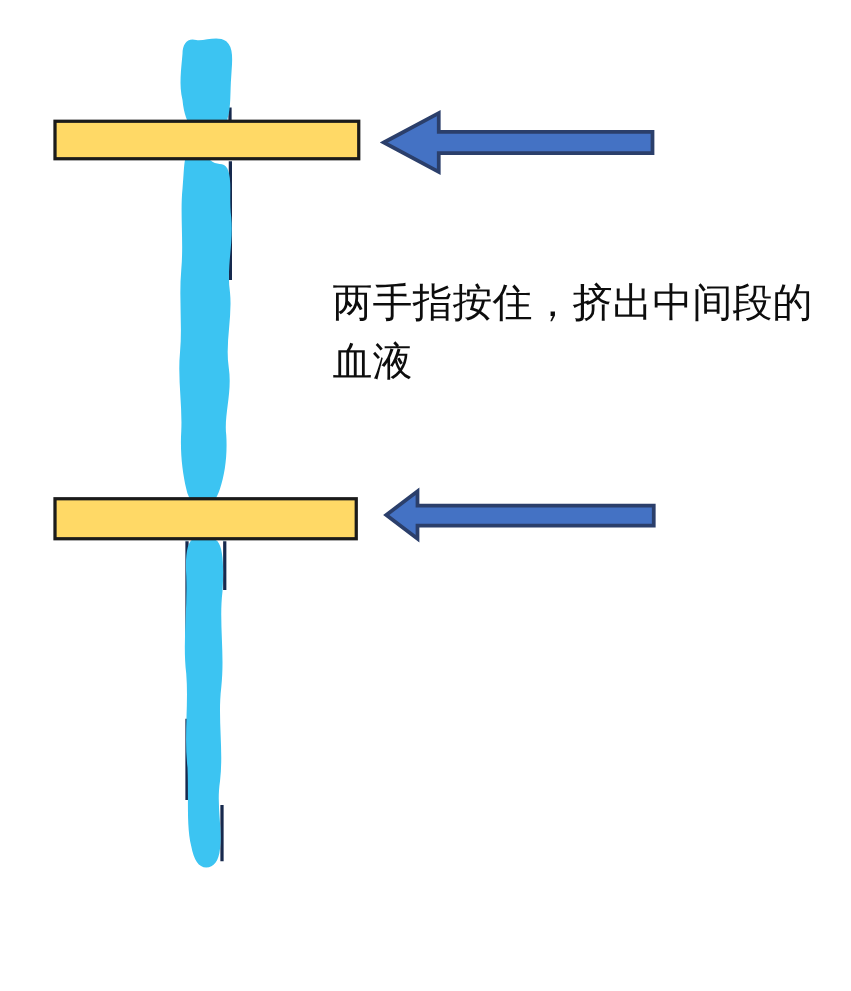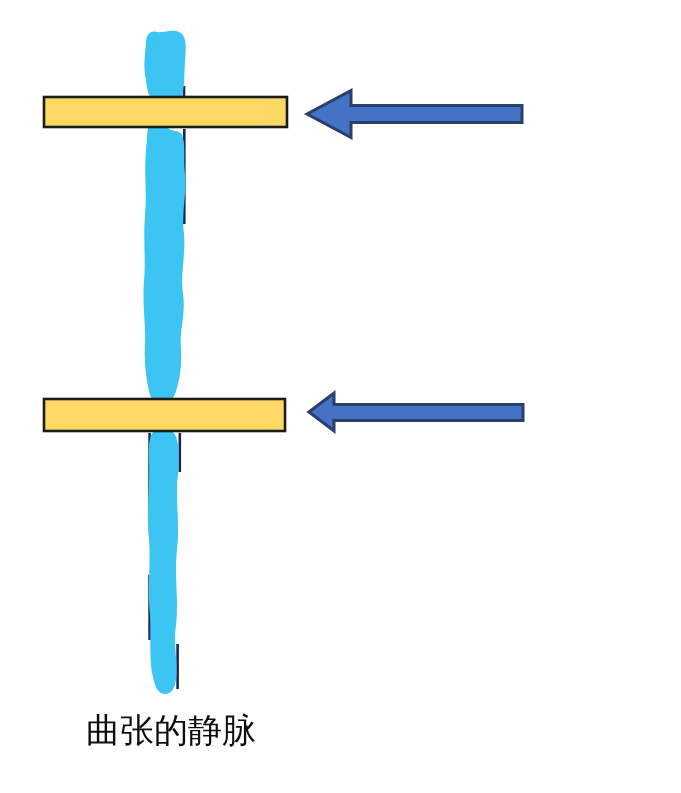--- a/index.html
+++ b/index.html
@@ -98,16 +98,17 @@
          C 180 523 175 498 178 473 C 179 456 179 439 174 433
          C 169 428 160 429 155 431 Z"></path>
 
     <rect class="bar" x="44" y="97" width="243" height="30"></rect>
     <rect class="bar" x="44" y="399" width="241" height="32"></rect>
 
     <polygon class="arrow" points="307,114 351,90.5 351,105.5 522,105.5 522,122.5 351,122.5 351,137.5"></polygon>
     <polygon class="arrow" points="309,412 334,393 334,404.5 523,404.5 523,420.5 334,420.5 334,431"></polygon>
   </svg>
 
+  <div class="txt annotation">两手指按住，挤出中间段的
+血液</div>
 
-  <div class="txt vein-label">曲张的静脉</div>
 
 </div>
 
 </body></html>

